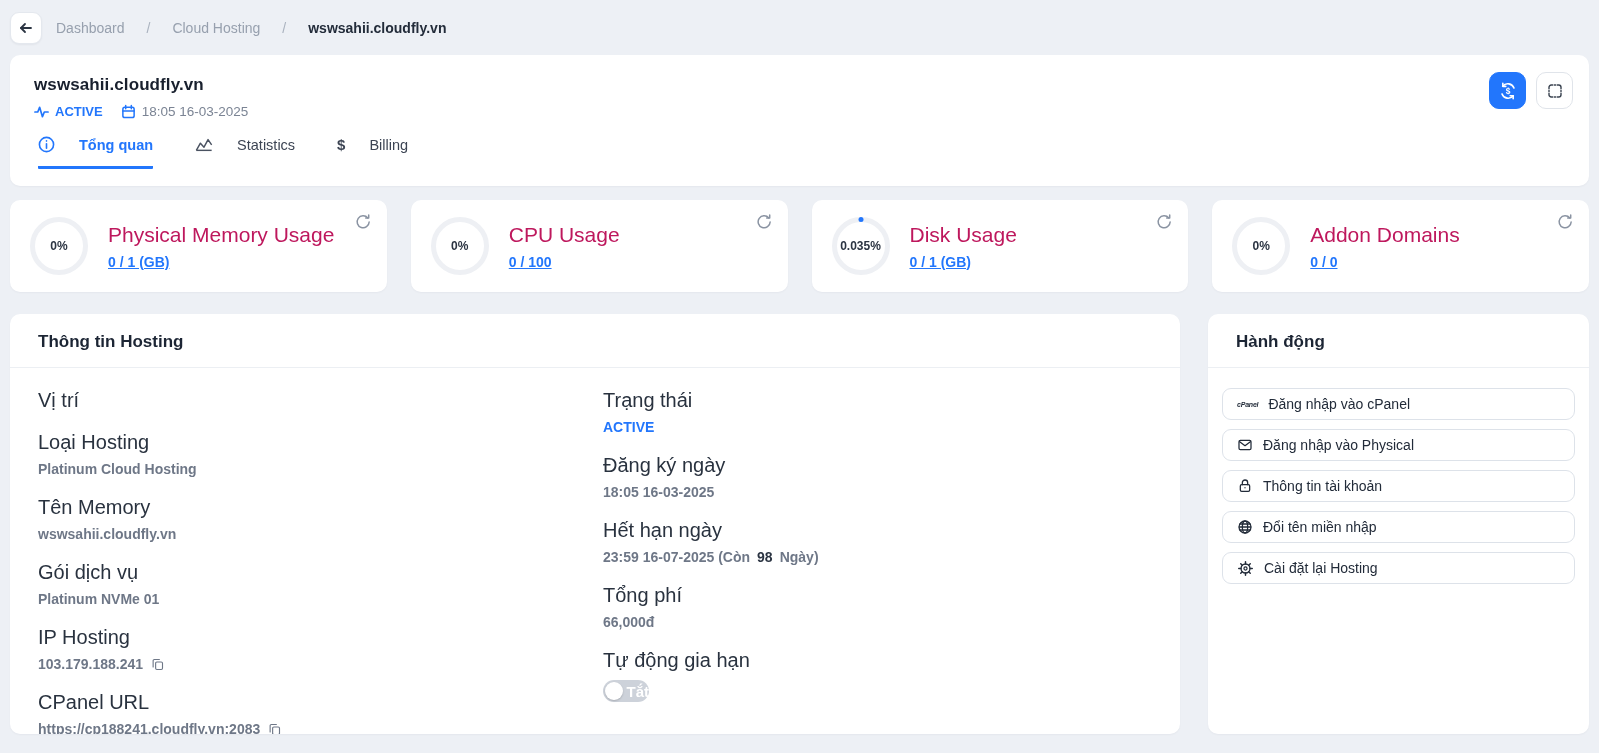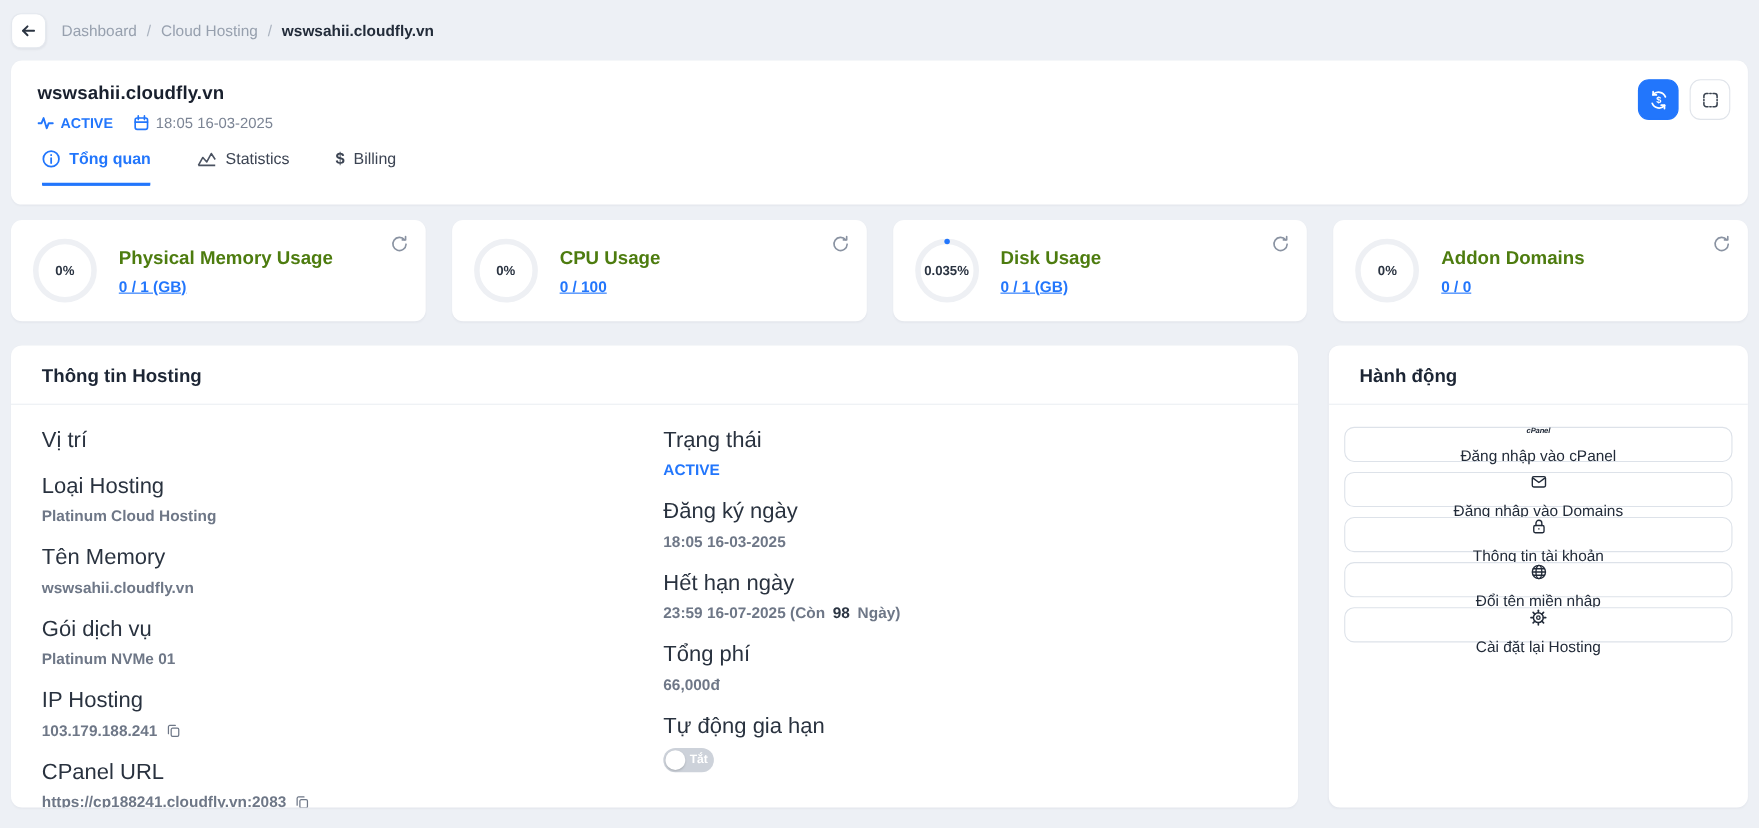--- a/index.html
+++ b/index.html
@@ -12,21 +12,21 @@
   }
   .page { width:1599px; height:753px; padding:0 10px; }
 
   
   .topbar { display:flex; align-items:center; height:55px; gap:14px; }
   .back-btn {
     width:32px; height:32px; background:#fff; border:1px solid #e4e8ee;
     border-radius:9px; display:flex; align-items:center; justify-content:center;
     cursor:pointer; color:#2b3442; box-shadow:0 1px 2px rgba(16,24,40,.05);
   }
-  .crumbs { display:flex; align-items:center; gap:9px; font-size:14px; color:#97a0ae; }
+  .crumbs { display:flex; align-items:center; gap:22px; font-size:14px; color:#97a0ae; }
   .crumbs .sep { color:#aab2bf; }
   .crumbs .link { cursor:pointer; }
   .crumbs .current { color:#232c3a; font-weight:700; }
 
   
   .header-card {
     position:relative; background:#fff; border-radius:10px;
     padding:20px 24px 0; height:131px;
     box-shadow:0 1px 2px rgba(16,24,40,.04);
   }
@@ -37,21 +37,21 @@
   .header-actions { position:absolute; top:17px; right:16px; display:flex; gap:10px; }
   .icon-btn {
     width:37px; height:37px; border-radius:10px; display:flex;
     align-items:center; justify-content:center; cursor:pointer;
   }
   .icon-btn.primary { background:#2276fc; border:1px solid #2276fc; color:#fff; }
   .icon-btn.ghost { background:#fff; border:1px solid #e0e4ea; color:#3a4350; }
 
   .tabs { display:flex; gap:42px; margin-top:17px; padding-left:4px; }
   .tab {
-    display:flex; align-items:center; gap:8px; font-size:14.5px; color:#3c4453;
+    display:flex; align-items:center; gap:24px; font-size:14.5px; color:#3c4453;
     padding-bottom:13px; cursor:pointer; border-bottom:3px solid transparent;
     font-weight:400;
   }
   .tab.active { color:#2276fc; font-weight:700; border-bottom-color:#2276fc; border-radius:1px; }
   .tab .dollar { font-size:15px; font-weight:600; line-height:1; }
 
   
   .stats-row { display:grid; grid-template-columns:repeat(4,1fr); gap:24px; margin-top:14px; }
   .stat-card {
     position:relative; background:#fff; border-radius:10px; padding:17px 20px;
@@ -61,21 +61,21 @@
   .ring {
     position:relative; width:58px; height:58px; border-radius:50%;
     border:5px solid #eef0f4; display:flex; align-items:center; justify-content:center;
     flex:0 0 auto;
   }
   .ring .pct { font-size:12px; font-weight:700; color:#2b3442; }
   .ring .progress-dot {
     position:absolute; top:-5px; left:50%; transform:translateX(-50%);
     width:5px; height:5px; border-radius:50%; background:#2276fc;
   }
-  .stat-text .stat-title { font-size:17px; font-weight:700; color:#4d7c0f; }
+  .stat-text .stat-title { font-size:21px; font-weight:400; color:#be185d; }
   .stat-text .stat-value { font-size:14px; font-weight:700; color:#2276fc; margin-top:7px;text-decoration:underline; }
   .stat-refresh { position:absolute; top:13px; right:15px; color:#8a93a2; cursor:pointer; }
 
   
   .content-row { display:grid; grid-template-columns:1fr 381px; gap:28px; margin-top:22px; height:420px; }
   .panel { background:#fff; border-radius:10px; box-shadow:0 1px 2px rgba(16,24,40,.04); overflow:hidden; }
   .panel-title { font-size:17px; font-weight:700; color:#1c2534; padding:18px 28px 15px; border-bottom:1px solid #eceff3; }
 
   .info-body { display:grid; grid-template-columns:565px 1fr; padding:21px 28px; }
   .info-row { margin-bottom:19px; }
@@ -86,28 +86,28 @@
   .copy-icon { color:#6e7787; cursor:pointer; display:inline-flex; }
 
   .toggle {
     margin-top:8px; width:46px; height:22px; border-radius:11px; background:#cdd2da;
     display:flex; align-items:center; cursor:pointer; position:relative;
   }
   .toggle .knob {
     width:18px; height:18px; border-radius:50%; background:#fff; margin-left:2px;
     box-shadow:0 1px 2px rgba(0,0,0,.18);
   }
-  .toggle .toggle-label { color:#fff; font-size:11px; font-weight:700; margin-left:4px; }
+  .toggle .toggle-label { color:#fff; font-size:15px; font-weight:700; margin-left:4px; }
 
   
   .actions-body { padding:20px 14px; display:flex; flex-direction:column; gap:9px; }
   .action-btn {
     height:32px; background:#fff; border:1px solid #dde2e9; border-radius:9px;
     display:flex; align-items:center; gap:10px; padding:0 14px;
-    font-size:14px; color:#222b39; cursor:pointer; font-family:inherit;flex-direction:column;
+    font-size:14px; color:#222b39; cursor:pointer; font-family:inherit;
   }
   .cpanel-mini { font-size:7px; font-weight:700; font-style:italic; color:#222b39; letter-spacing:-.2px; }
   .ic { display:inline-flex; align-items:center; justify-content:center; flex:0 0 auto; }
 </style>
 </head>
 <body>
 
 <div class="page">
 
   <div class="topbar">
@@ -344,21 +344,21 @@
           <span>Đăng nhập vào cPanel</span>
         </button>
 
         <button class="action-btn">
           <span class="ic">
             <svg width="16" height="16" viewBox="0 0 24 24" fill="none" stroke="#222b39" stroke-width="1.9" stroke-linecap="round" stroke-linejoin="round">
                 <rect x="3" y="5" width="18" height="14" rx="2"></rect>
                 <path d="M4 7l8 6 8-6"></path>
               </svg>
           </span>
-          <span>Đăng nhập vào Domains</span>
+          <span>Đăng nhập vào Physical</span>
         </button>
 
         <button class="action-btn">
           <span class="ic">
             <svg width="16" height="16" viewBox="0 0 24 24" fill="none" stroke="#222b39" stroke-width="1.9" stroke-linecap="round" stroke-linejoin="round">
                 <rect x="5" y="10" width="14" height="10" rx="2"></rect>
                 <path d="M8 10V7a4 4 0 0 1 8 0v3"></path>
                 <path d="M12 14.5v.3"></path>
               </svg>
           </span>

